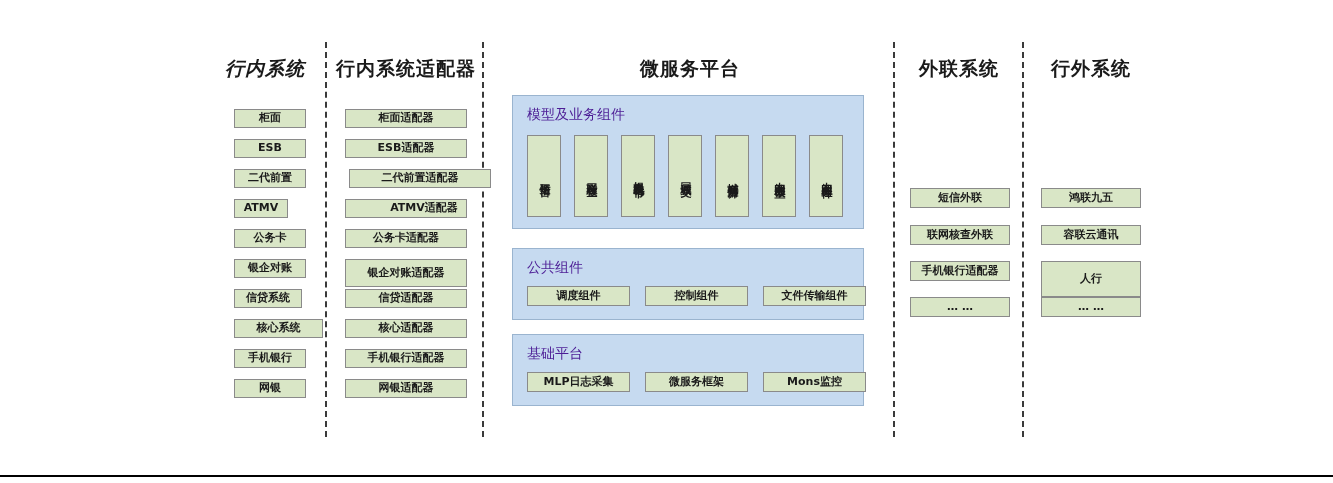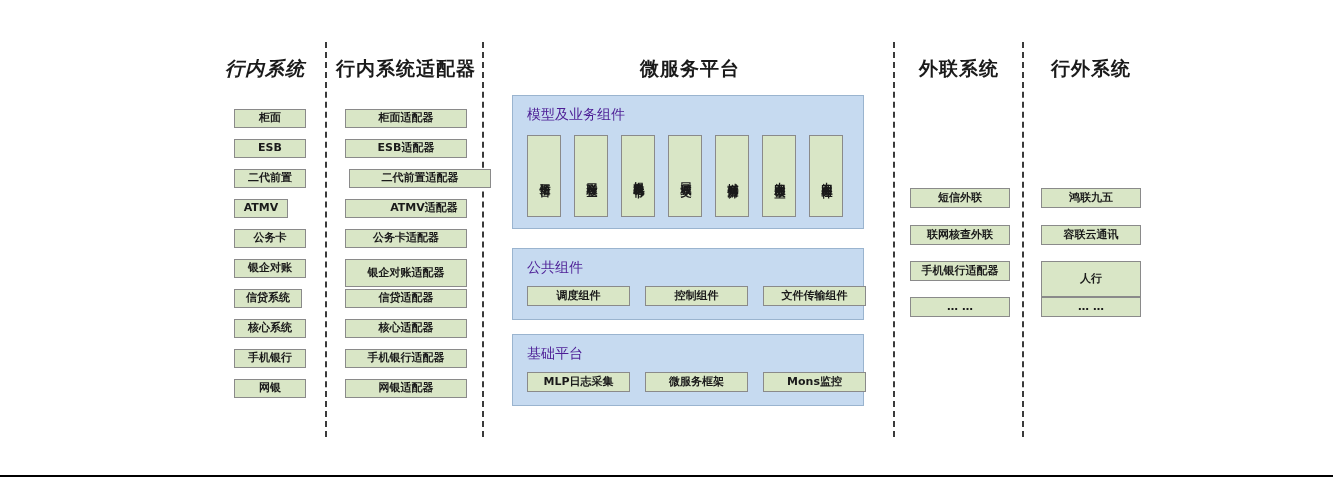--- a/index.html
+++ b/index.html
@@ -104,21 +104,21 @@
   <div class="col-title" style="left:897px; top:56px; width:124px;">外联系统</div>
   <div class="col-title" style="left:1026px; top:56px; width:130px;">行外系统</div>
 
   <div class="node" style="left:234px; top:109px; width:72px; height:19px;">柜面</div>
   <div class="node" style="left:234px; top:139px; width:72px; height:19px;">ESB</div>
   <div class="node" style="left:234px; top:169px; width:72px; height:19px;">二代前置</div>
   <div class="node" style="left:234px; top:199px; width:54px; height:19px;">ATMV</div>
   <div class="node" style="left:234px; top:229px; width:72px; height:19px;">公务卡</div>
   <div class="node" style="left:234px; top:259px; width:72px; height:19px;">银企对账</div>
   <div class="node" style="left:234px; top:289px; width:68px; height:19px;">信贷系统</div>
-  <div class="node" style="left:234px; top:319px; width:72px; height:19px;">核心系统</div>
+  <div class="node" style="left:234px; top:319px; width:89px; height:19px;">核心系统</div>
   <div class="node" style="left:234px; top:349px; width:72px; height:19px;">手机银行</div>
   <div class="node" style="left:234px; top:379px; width:72px; height:19px;">网银</div>
 
   <div class="node" style="left:345px; top:109px; width:122px; height:19px;">柜面适配器</div>
   <div class="node" style="left:345px; top:139px; width:122px; height:19px;">ESB适配器</div>
   <div class="node" style="left:349px; top:169px; width:142px; height:19px;text-align:center;">二代前置适配器</div>
   <div class="node" style="left:345px; top:199px; width:122px; height:19px;padding-left:36px;">ATMV适配器</div>
   <div class="node" style="left:345px; top:229px; width:122px; height:19px;">公务卡适配器</div>
   <div class="node" style="left:345px; top:259px; width:122px; height:28px;">银企对账适配器</div>
   <div class="node" style="left:345px; top:289px; width:122px; height:19px;">信贷适配器</div>

